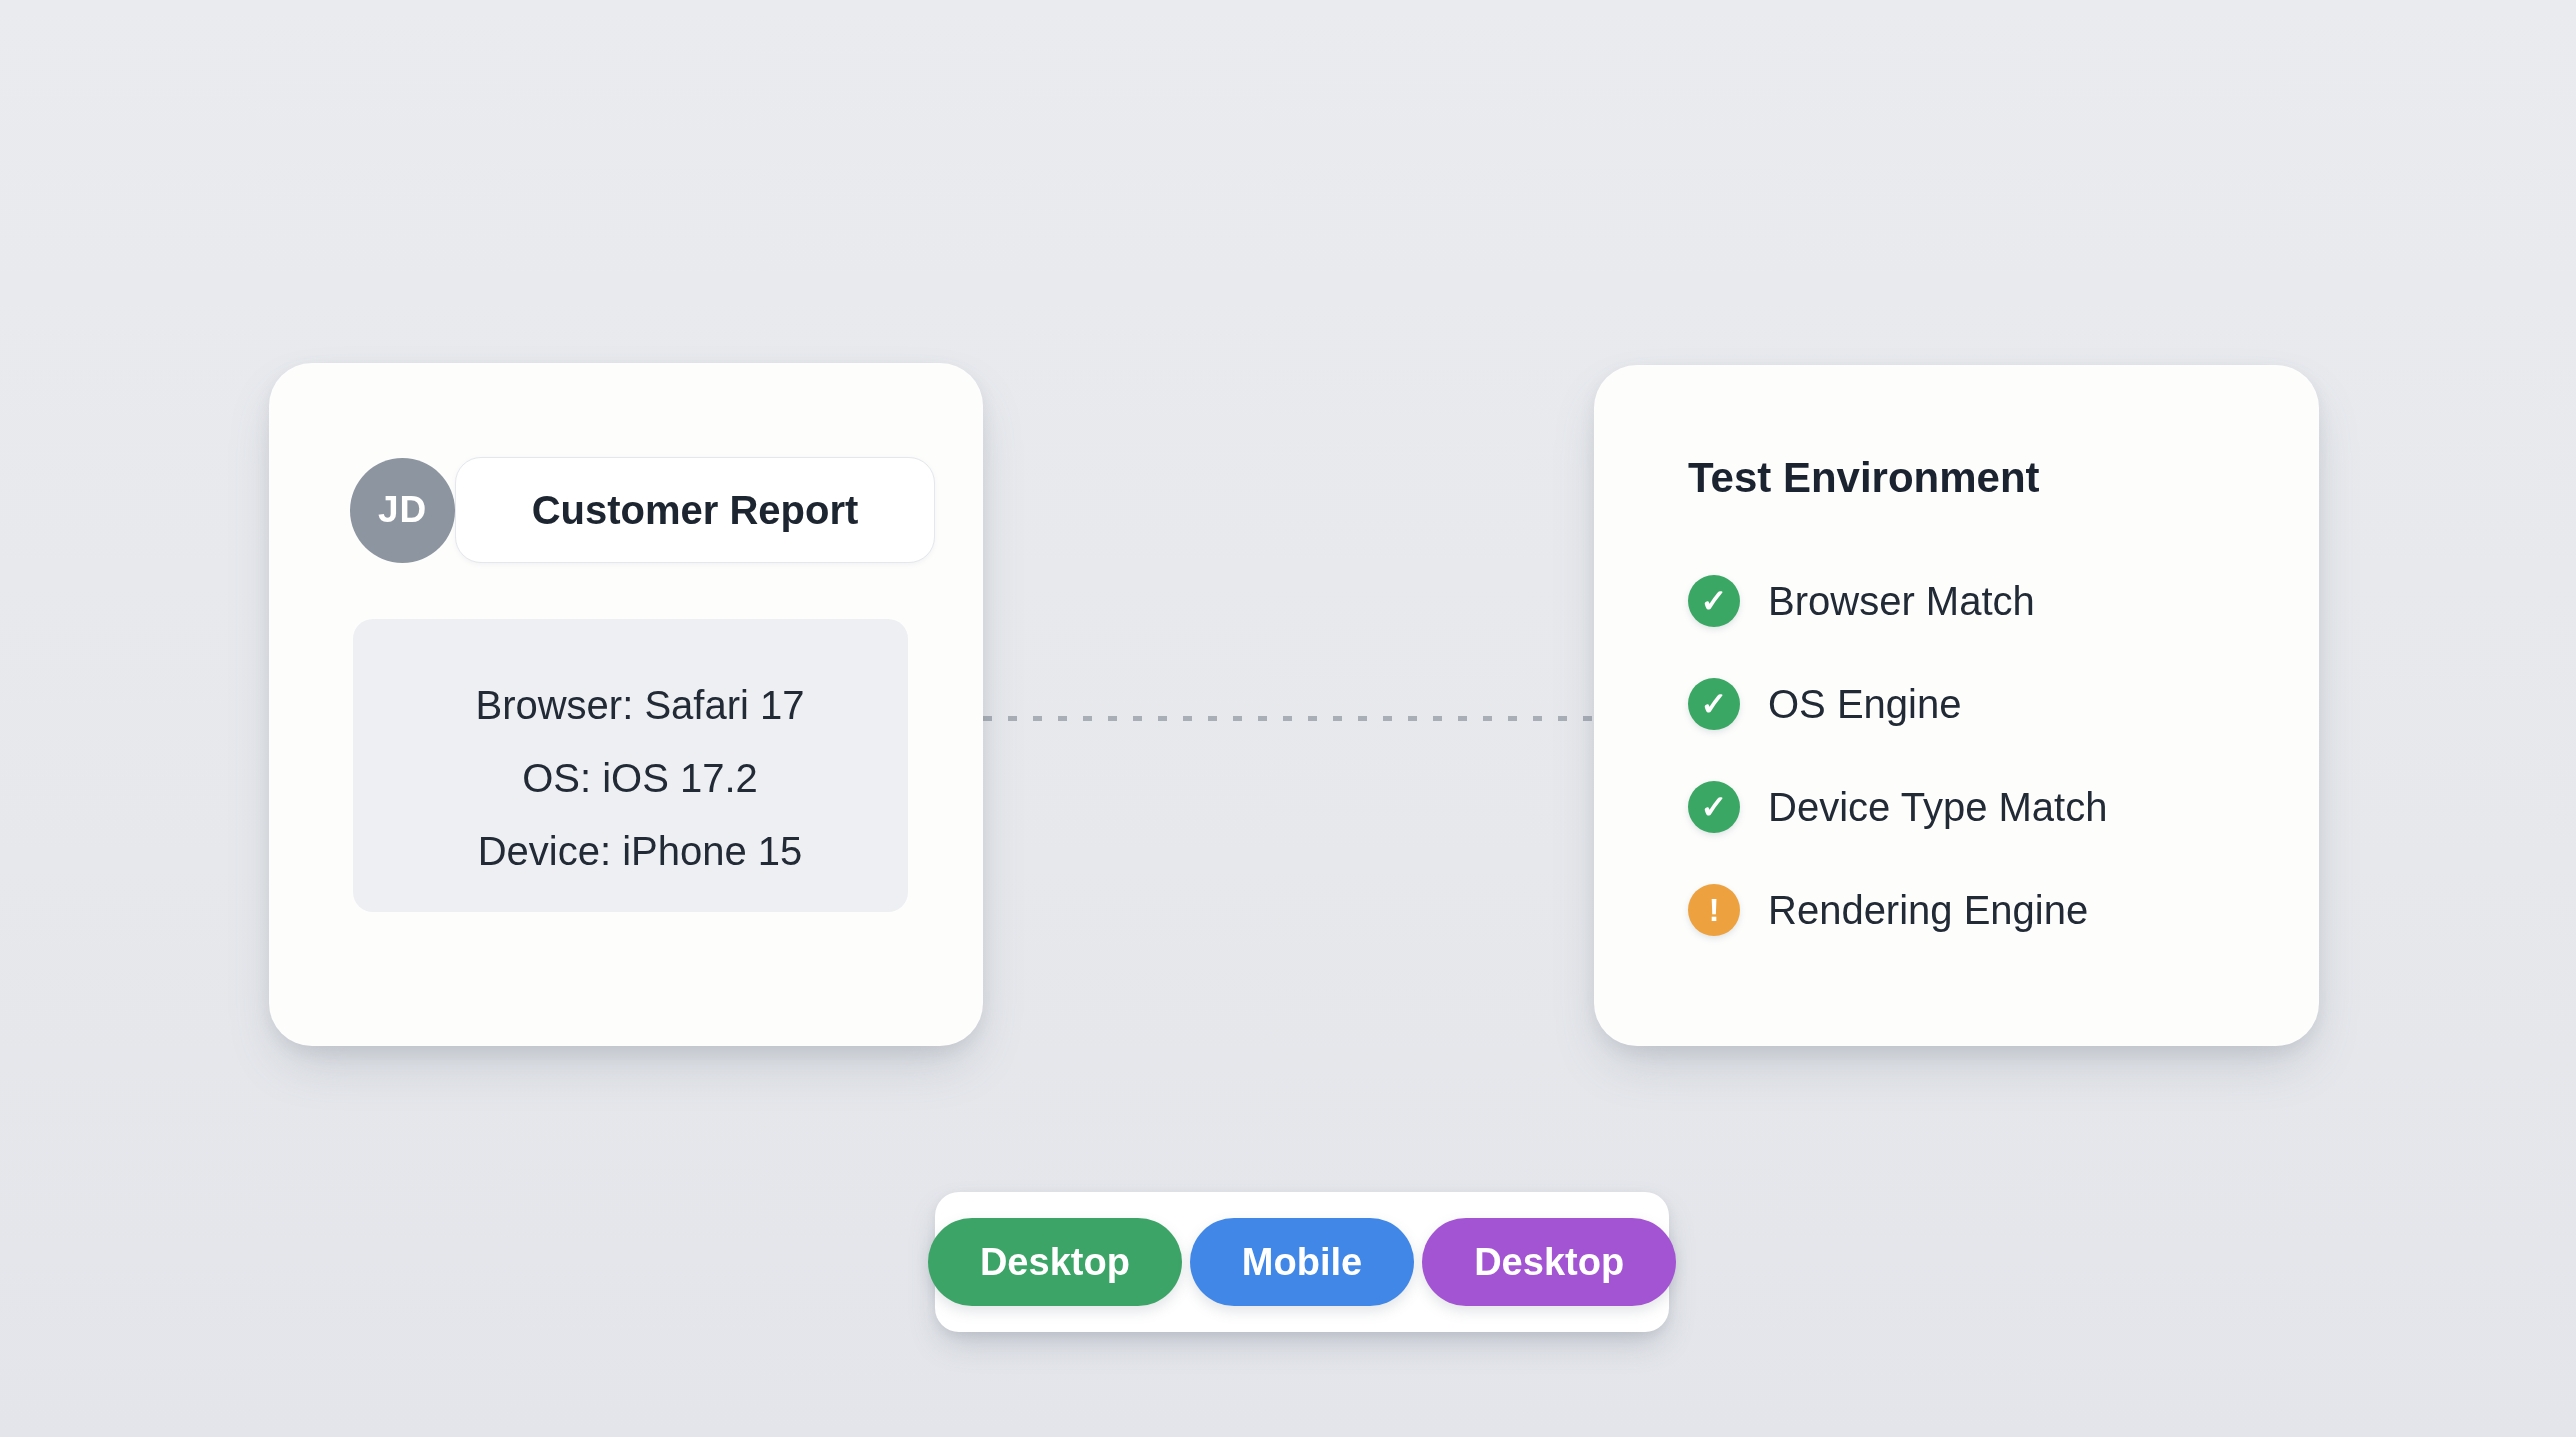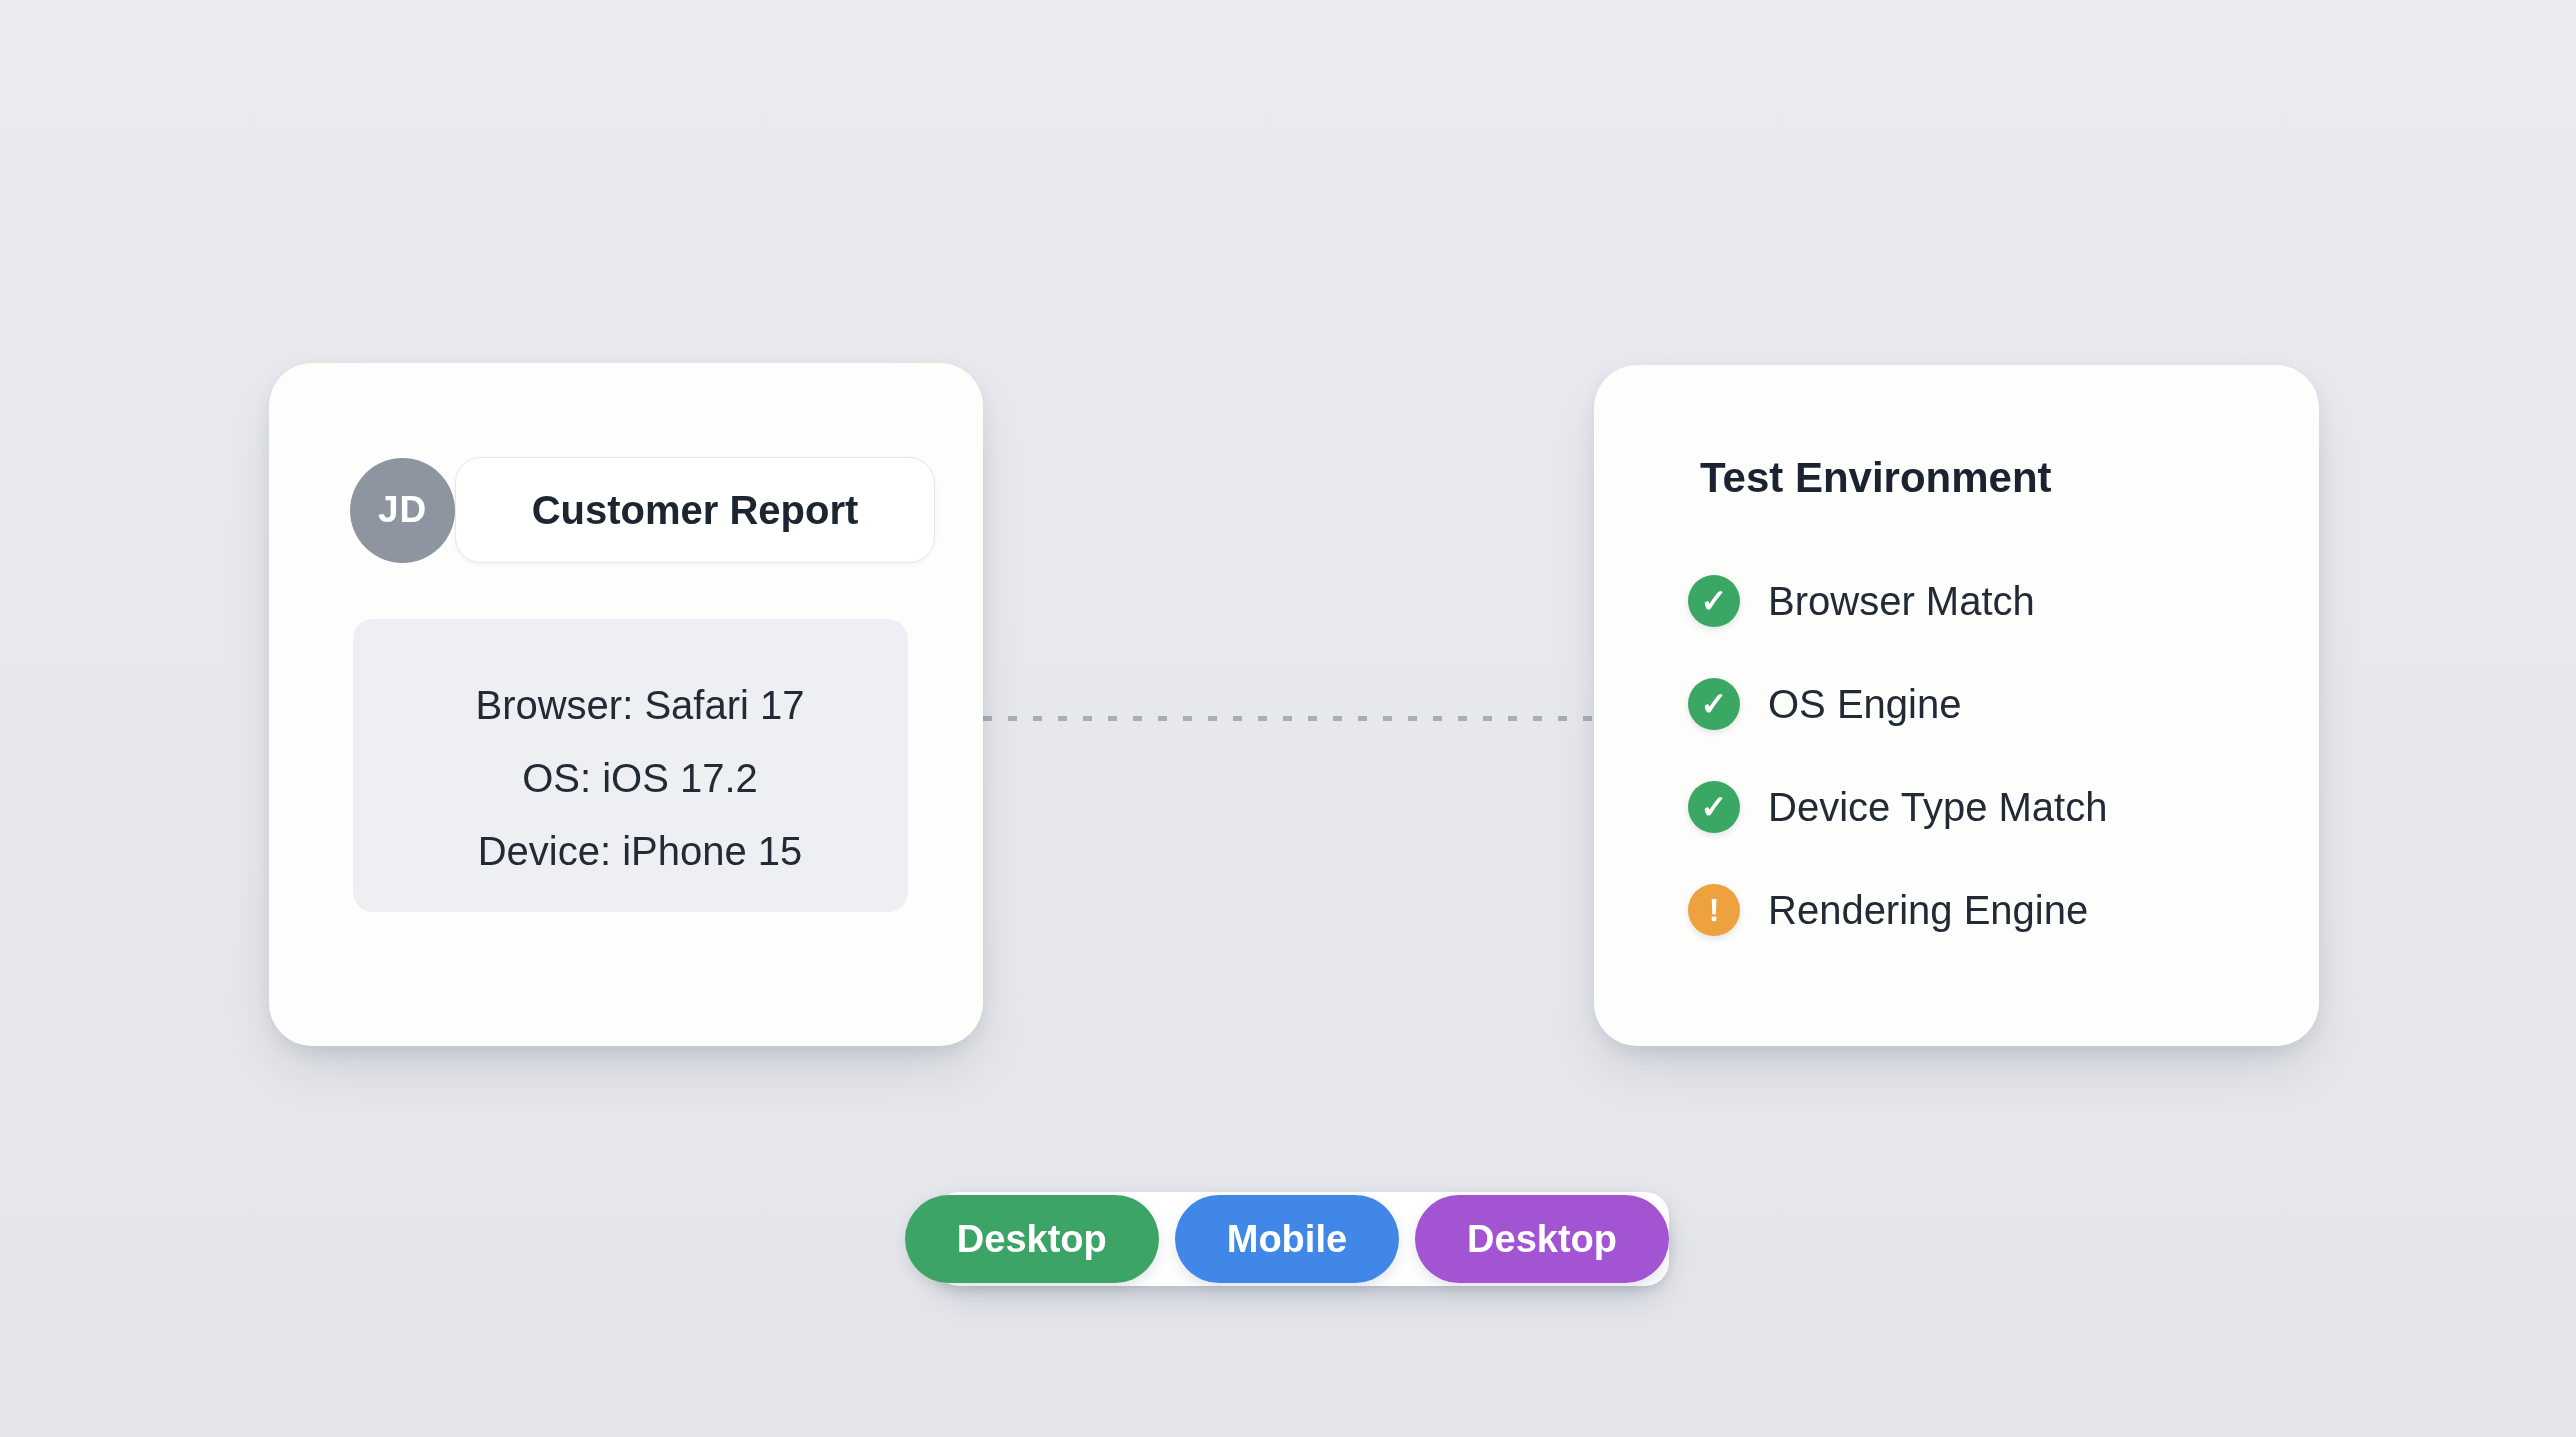--- a/index.html
+++ b/index.html
@@ -110,21 +110,20 @@
     box-shadow: 0 9.4px 20.6px rgba(110,130,180,0.35);
   }
 
   
   .test-title {
     position: absolute;
     left: 94px; top: 89px;
     font-size: 42px;
     font-weight: 700;
     color: #1b2330;
-    margin-left: 12px;
   }
   .check-list {
     position: absolute;
     left: 94px; top: 210px;
     display: flex;
     flex-direction: column;
     gap: 51px;
   }
   .check-item {
     display: flex;
@@ -148,28 +147,28 @@
     font-size: 40px;
     color: #222a36;
     white-space: nowrap;
   }
 
   
   .device-bar {
     position: absolute;
     left: 935px; top: 1192px;
     box-sizing: border-box;
-    width: 734px; height: 94px;
+    width: 734px; height: 140px;
     background: #ffffff;
     border-radius: 24px;
     box-shadow: 0 15px 32px -7.5px rgba(96,106,122,0.30), 0 3.7px 9.4px rgba(96,106,122,0.10);
     display: flex;
     align-items: center;
-    justify-content: flex-end;
-    gap: 16px;
+    justify-content: center;
+    gap: 8px;
   }
   .device-pill {
     height: 88px;
     border: none;
     border-radius: 44px;
     display: flex;
     align-items: center;
     justify-content: center;
     color: #ffffff;
     font-family: "Liberation Sans", sans-serif;

